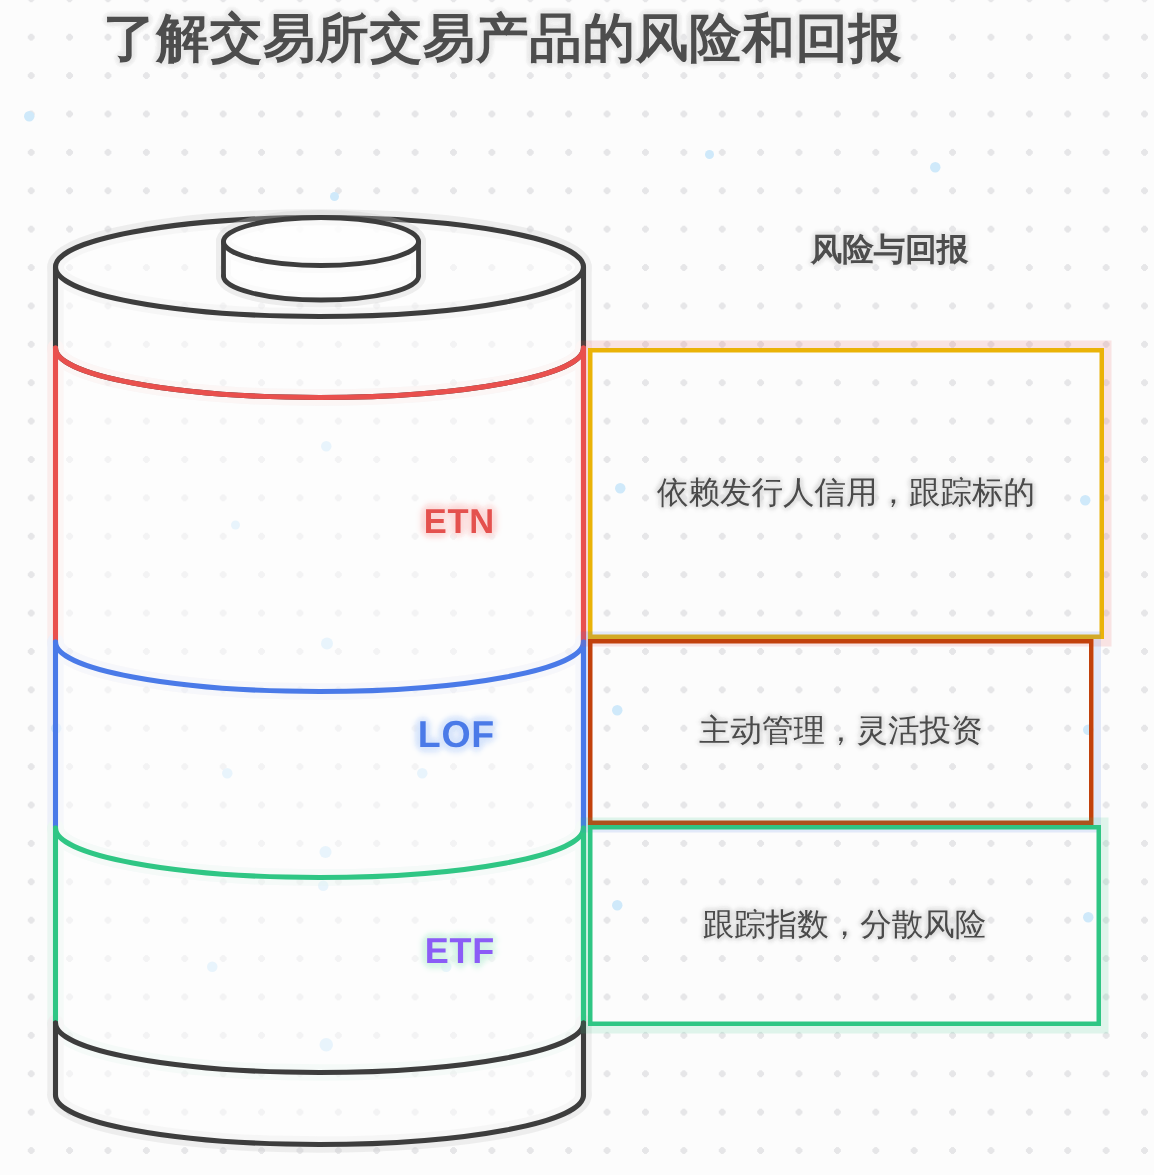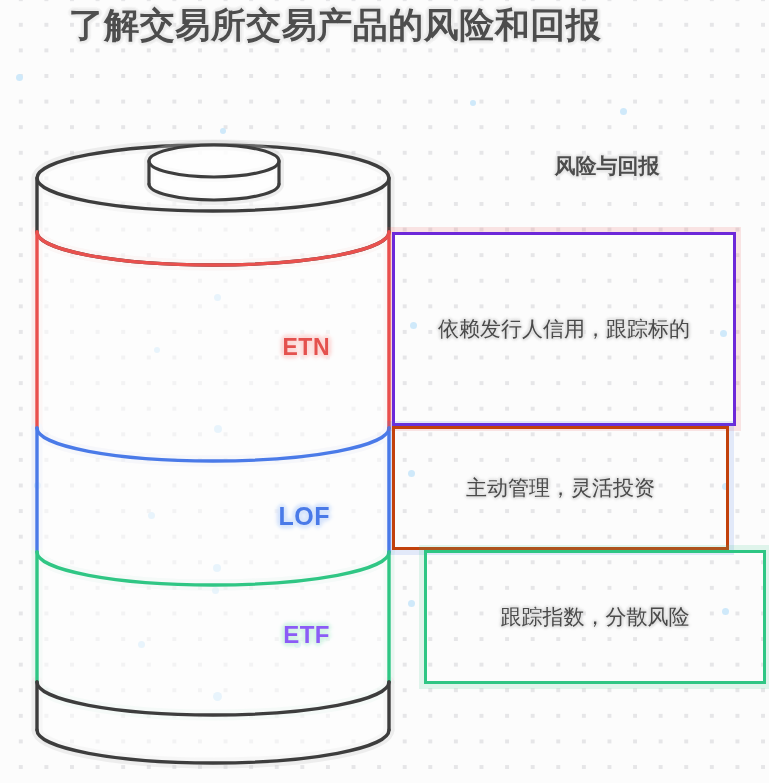--- a/index.html
+++ b/index.html
@@ -59,21 +59,21 @@
     text-shadow:
       0 0 4px #e9e9e9, 0 0 4px #e9e9e9, 0 0 4px #e9e9e9,
       2px 0 3px #e9e9e9, -2px 0 3px #e9e9e9,
       0 2px 3px #e9e9e9, 0 -2px 3px #e9e9e9;
     white-space: nowrap;
   }
 
   
   #column-header {
     position: absolute;
-    left: 467px;
+    left: 453px;
     top: 152px;
     width: 280px;
     text-align: center;
     font-size: 21px;
     font-weight: bold;
     color: #4d4d4d;
     text-shadow:
       0 0 3px #e6e6e6, 0 0 3px #e6e6e6,
       2px 0 3px #e6e6e6, -2px 0 3px #e6e6e6,
       0 2px 3px #e6e6e6, 0 -2px 3px #e6e6e6;
@@ -98,21 +98,21 @@
   #label-etn {
     left: 100px; top: 334px; width: 230px;
     font-size: 23px;
     color: #e4514e;
     text-shadow:
       0 0 4px #fbd9d8, 0 0 4px #fbd9d8,
       3px 0 4px #fbd9d8, -3px 0 4px #fbd9d8,
       0 3px 4px #fbd9d8, 0 -3px 4px #fbd9d8;
   }
   #label-lof {
-    left: 100px; top: 502px; width: 230px;
+    left: 100px; top: 476px; width: 230px;
     font-size: 25px;
     color: #4a7ae8;
     text-shadow:
       0 0 4px #d6e4fb, 0 0 4px #d6e4fb,
       3px 0 4px #d6e4fb, -3px 0 4px #d6e4fb,
       0 3px 4px #d6e4fb, 0 -3px 4px #d6e4fb;
   }
   #label-etf {
     left: 100px; top: 621px; width: 230px;
     font-size: 24px;
@@ -139,33 +139,32 @@
     color: #4a4a4a;
     text-align: center;
     text-shadow:
       0 0 3px #e0e0e0, 0 0 3px #e0e0e0,
       2px 0 3px #e0e0e0, -2px 0 3px #e0e0e0,
       0 2px 3px #e0e0e0, 0 -2px 3px #e0e0e0;
   }
 
   #box-etn {
     left: 392px; top: 232px; width: 344px; height: 194px;
-    border: 3px solid #6d28d9;
+    border: 3px solid #eab308;
     box-shadow: 0 0 0 5px rgba(233, 80, 77, 0.14);
   }
   #box-lof {
     left: 392px; top: 426px; width: 337px; height: 124px;
     border: 3px solid #c2410c;
     box-shadow: 0 0 0 5px rgba(74, 122, 232, 0.14);
   }
   #box-etf {
     left: 392px; top: 550px; width: 342px; height: 134px;
     border: 3px solid #2fc684;
     box-shadow: 0 0 0 5px rgba(47, 198, 132, 0.14);
-    margin-left: 32px;
   }
 </style>
 </head>
 <body>
 
 <div id="bg-dots"></div>
 
 <div id="bg-blue-dots">
   <span class="blue-dot" style="left:16px;  top:74px;  width:7px;  height:7px;"></span>
   <span class="blue-dot" style="left:220px; top:128px; width:6px;  height:6px;"></span>

